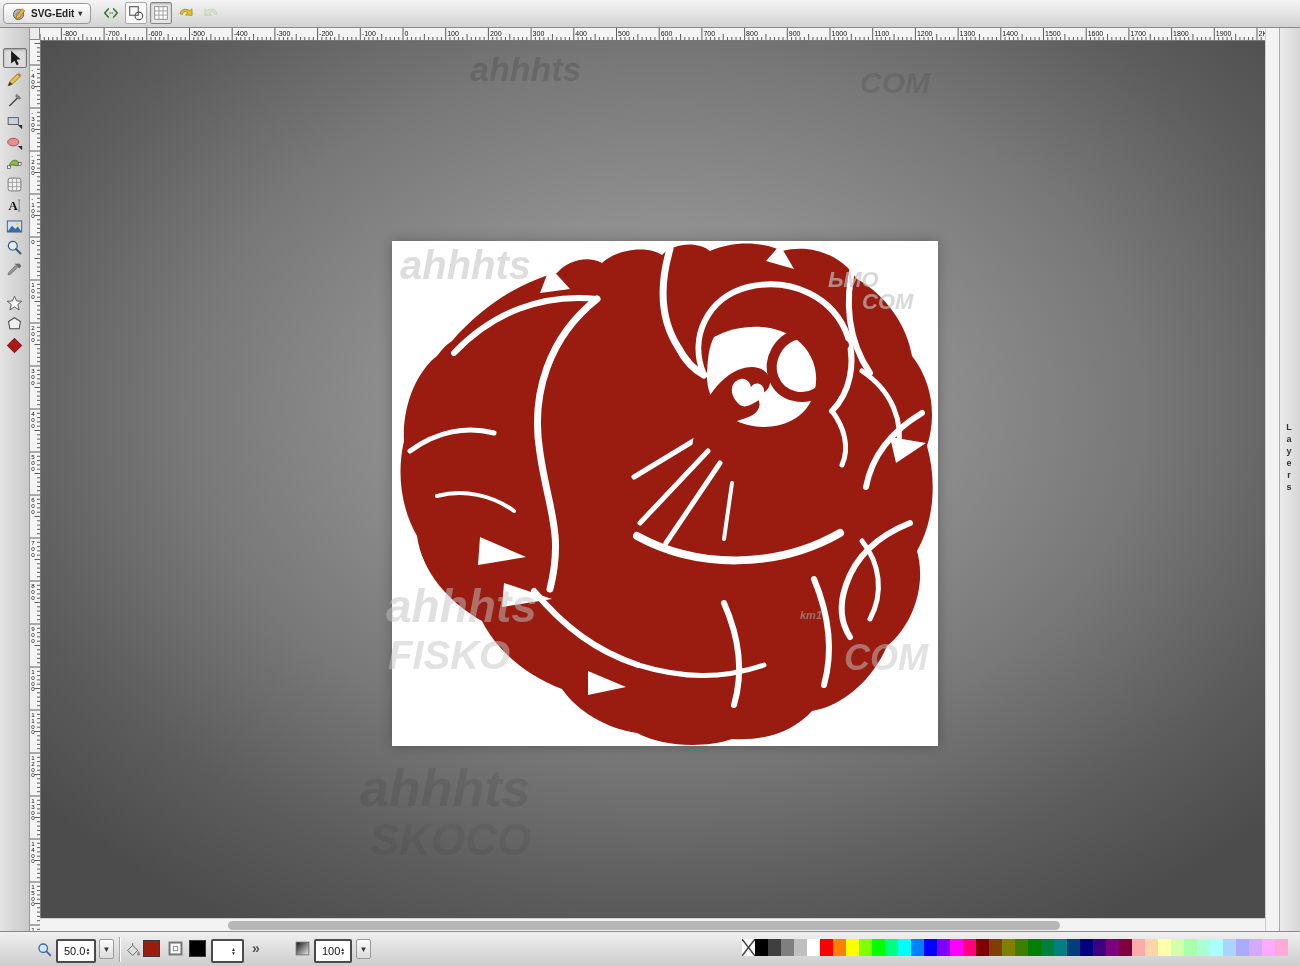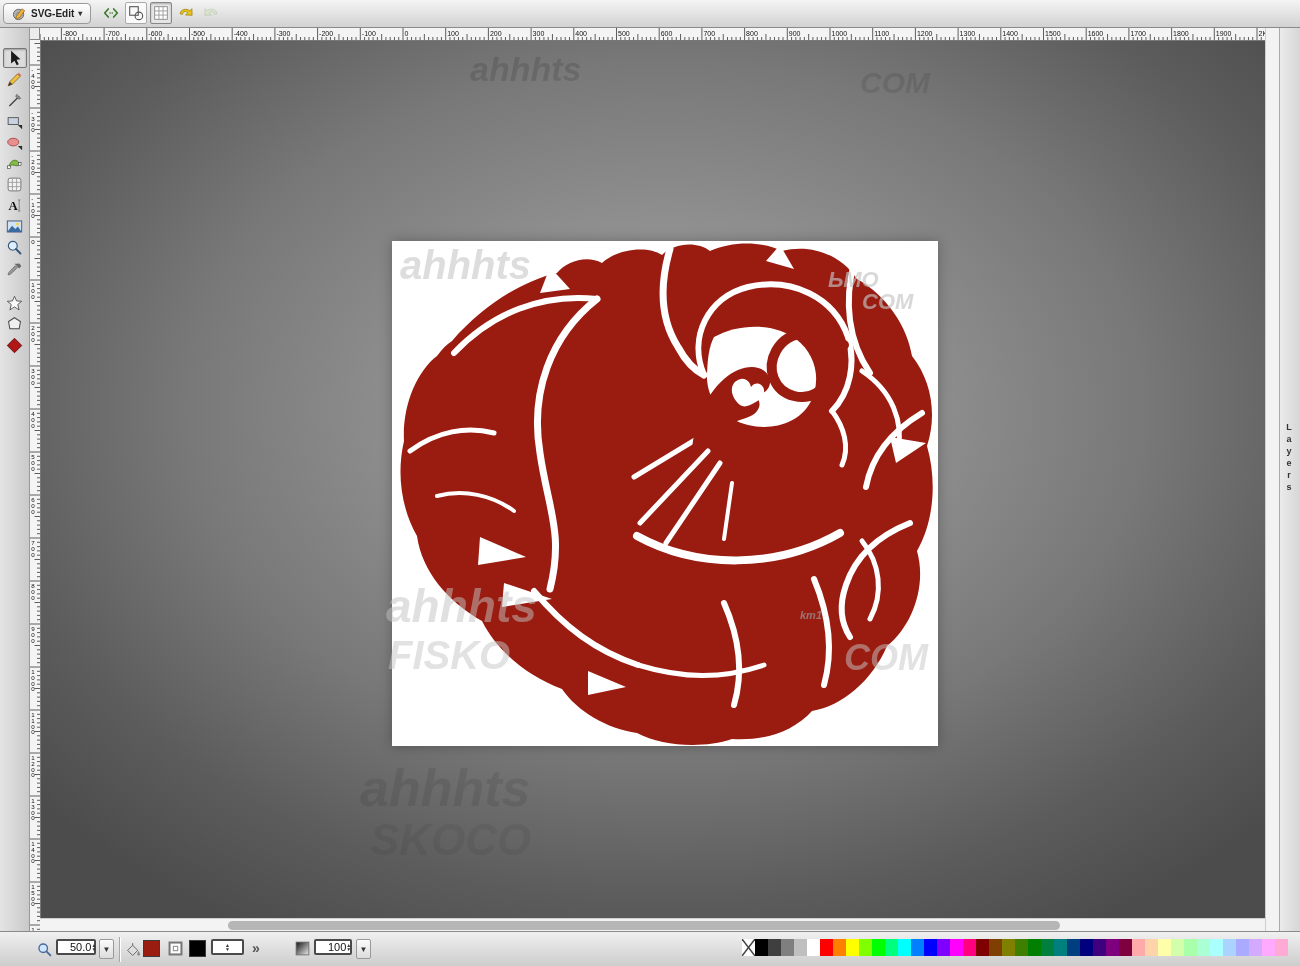--- a/index.html
+++ b/index.html
@@ -54,22 +54,22 @@
            border-left:1px solid #cfcfcf;box-sizing:border-box;z-index:4}
   #layers-strip{position:absolute;left:1279px;top:27px;width:21px;height:904px;
            background:linear-gradient(90deg,#ebebeb,#d6d6d6);border-left:1px solid #aaa;box-sizing:border-box;z-index:5}
   #layers-label{position:absolute;left:4px;top:395px;writing-mode:vertical-rl;text-orientation:upright;
            font-size:9px;font-weight:bold;color:#333;letter-spacing:2px;cursor:pointer}
   
   #bottombar{position:absolute;left:0;top:931px;width:1300px;height:35px;
            background:linear-gradient(#f0f0f0,#cdcdcd);border-top:1px solid #8a8a8a;box-sizing:border-box;z-index:6}
   #bottombar>*{position:absolute}
   .bicon{width:17px;height:17px}
-  .binput{display:flex;align-items:center;height:16px;border:2px solid #4a4a4a;background:#fff;
-          padding:0 12px;box-sizing:border-box;border-radius:2px}
+  .binput{display:flex;align-items:center;height:24px;border:2px solid #4a4a4a;background:#fff;
+          padding:0 6px;box-sizing:border-box;border-radius:2px}
   .bval{flex:1;font-size:11px;color:#111}
   .spin{display:flex;flex-direction:column;justify-content:center;font-size:5px;line-height:4px;color:#333;cursor:pointer}
   .ddbtn{width:15px;height:20px;border:1px solid #999;background:linear-gradient(#fbfbfb,#dcdcdc);
          font-size:8px;color:#333;padding:0;cursor:pointer;border-radius:2px}
   .divider{width:1px;height:25px;background:#a8a8a8;box-shadow:1px 0 0 #fff}
   .swatch{width:17px;height:17px;border:1px solid #3a3a3a;box-sizing:border-box;cursor:pointer}
   .morebtn{border:none;background:transparent;font-size:14px;font-weight:bold;color:#555;cursor:pointer;padding:0}
   #palette{left:742px;top:7px;display:flex}
   .pcell{width:13px;height:17px;cursor:pointer}
 </style>

